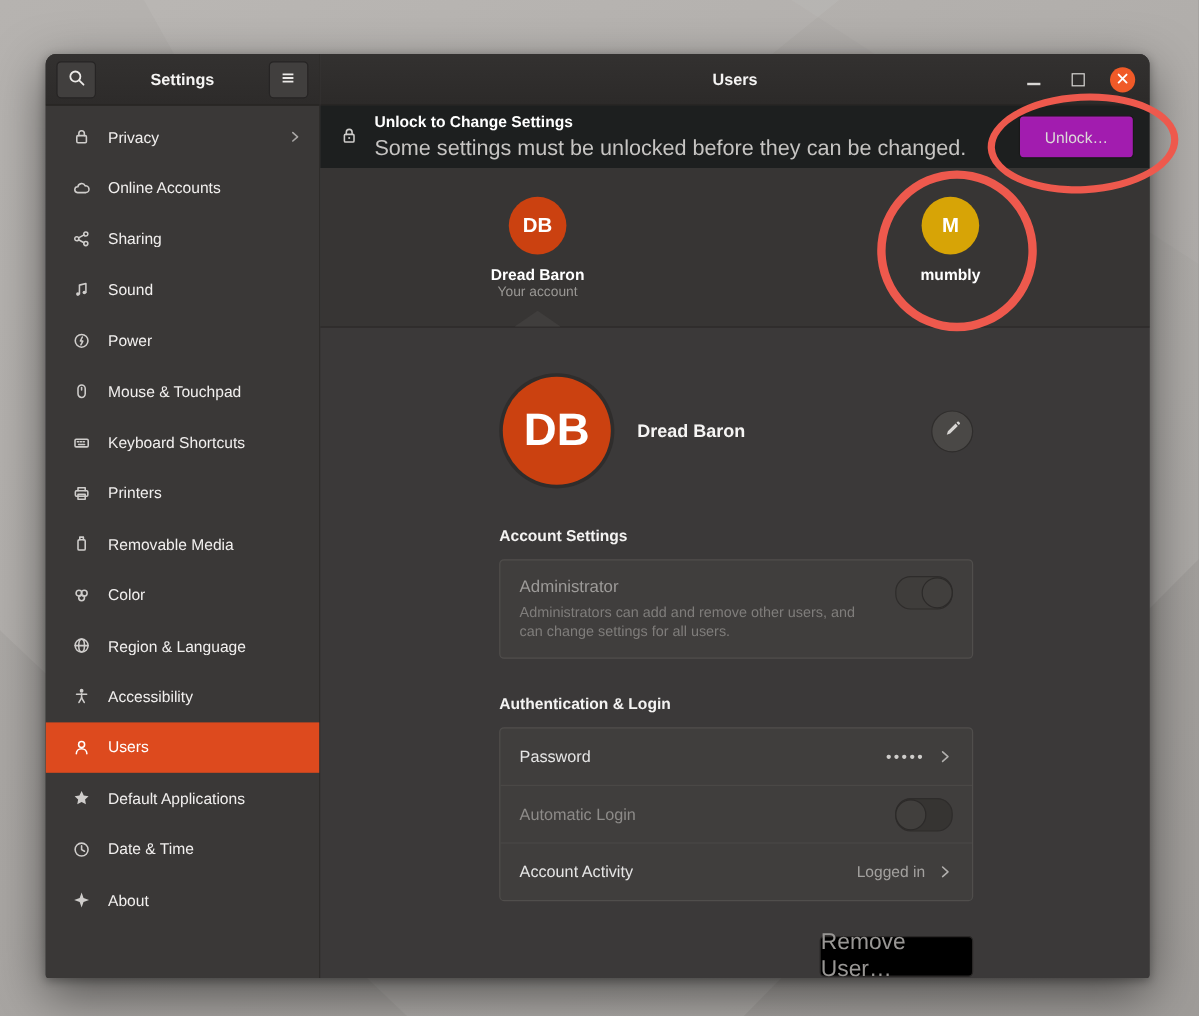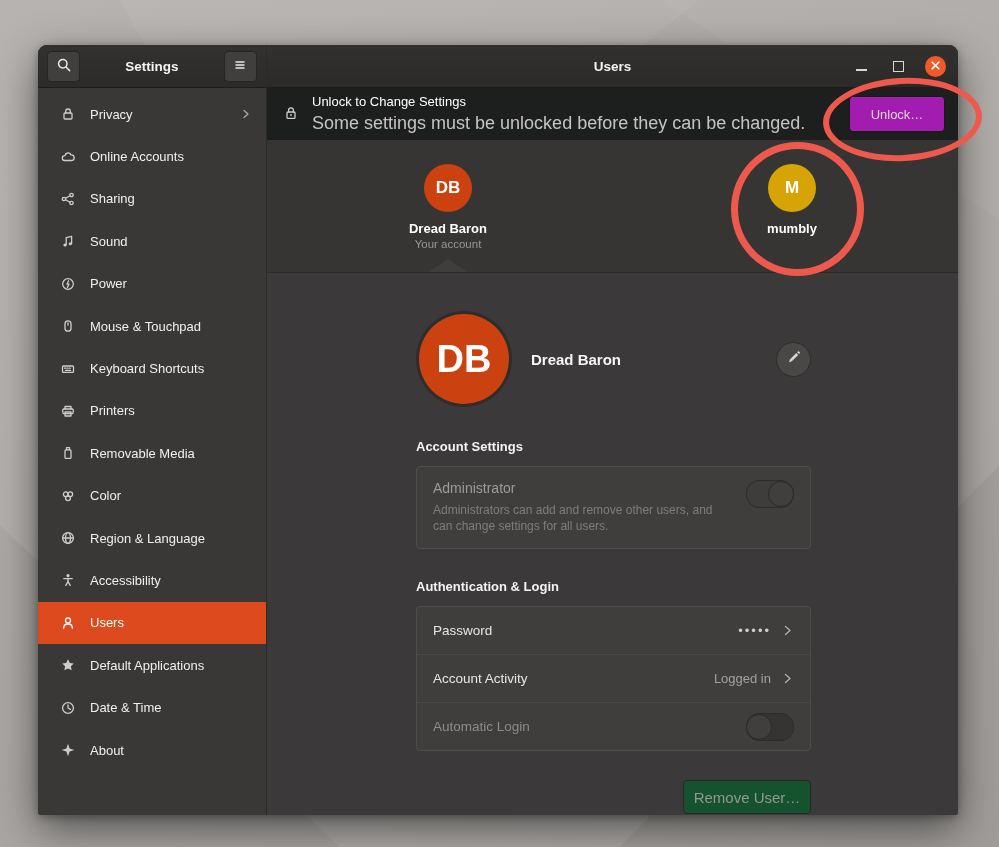--- a/index.html
+++ b/index.html
@@ -49,21 +49,21 @@
   .tb-controls{position:absolute;right:12px;top:0;height:42px;display:flex;align-items:center;gap:17px;}
   .wc{width:20px;height:20px;display:flex;align-items:center;justify-content:center;cursor:pointer;}
   .wc-min{width:11px;height:1.6px;background:#d9d7d5;margin-top:8px;}
   .wc-max{width:9px;height:9px;border:1.4px solid #d9d7d5;}
   .wc-close{width:21px;height:21px;border-radius:50%;background:var(--close,#f05a28);display:flex;align-items:center;justify-content:center;}
 
   
   .banner{height:52px;flex:0 0 52px;background:#1d1f1f;display:flex;align-items:center;padding:0 13px 0 16px;position:relative;}
   .banner .lockic{margin-right:13px;flex:0 0 16px;}
   .banner-texts{flex:1;line-height:1.25;}
-  .banner-title{font-weight:normal;font-size:13px;color:#ffffff;}
+  .banner-title{font-weight:bold;font-size:13px;color:#ffffff;}
   .banner-sub{font-size:18px;color:#c6c4c2;margin-top:2px;}
   .unlock-btn{width:94px;height:34px;border-radius:4px;background:#a21caf;border:1px solid #191919;
     color:#dcdad8;font-size:13px;display:flex;align-items:center;justify-content:center;cursor:pointer;
     box-shadow:inset 0 1px 0 rgba(255,255,255,.04);}
 
   
   .carousel{height:132px;flex:0 0 132px;background:#373534;border-bottom:1px solid #2b2929;position:relative;}
   .cuser{position:absolute;top:24px;width:120px;display:flex;flex-direction:column;align-items:center;cursor:pointer;}
   .cuser.u0{left:121px;}
   .cuser.u1{left:465px;}
@@ -99,21 +99,21 @@
   .lrow-label.dim{color:#8d8b89;}
   .lrow-value{font-size:13px;color:#a3a19f;margin-right:10px;}
   .dots{letter-spacing:2px;font-size:13px;color:#cfcdcb;}
   .chev{width:13px;height:13px;opacity:.8;}
   .toggle{width:46px;height:26px;border-radius:13px;border:1px solid #2e2c2b;background:#363432;position:relative;flex:0 0 46px;}
   .toggle .knob{position:absolute;top:0;width:24px;height:24px;border-radius:50%;background:#413f3d;border:1px solid #2c2a29;}
   .toggle.on{background:#3f3d3b;}
   .toggle.on .knob{right:-1px;}
   .toggle.off .knob{left:-1px;}
   .remove-btn{margin-top:29px;align-self:flex-end;width:126px;height:32px;border-radius:4px;
-    background:#14532d;border:1px solid #292726;color:#989694;font-size:15px;
+    background:#000000;border:1px solid #292726;color:#989694;font-size:19px;
     display:flex;align-items:center;justify-content:center;cursor:pointer;}
 
   
   .ring{position:absolute;border-radius:50%;pointer-events:none;z-index:50;border-style:solid;border-color:var(--annotation,#ee594d);}
   .ring-unlock{left:823px;top:78px;width:147px;height:71px;border-width:6px;transform:rotate(-3deg);}
   .ring-user{left:731px;top:142px;width:119px;height:120px;border-width:7px;}
 </style>
 </head>
 <body>
 
@@ -418,34 +418,34 @@
 
           <div class="lrow">
             <div class="lrow-label">Password</div>
             <div class="lrow-value dots">•••••</div>
             <span class="chev"><svg width="13" height="13" viewBox="0 0 13 13">
                   <polyline class="icon-stroke" points="4.5,2.5 9,6.5 4.5,10.5"></polyline>
                 </svg></span>
           </div>
 
           <div class="lrow">
+            <div class="lrow-label dim">Automatic Login</div>
+            <div class="toggle off">
+                <div class="knob"></div>
+              </div>
+          </div>
+
+          <div class="lrow">
             <div class="lrow-label">Account Activity</div>
             <div class="lrow-value">Logged in</div>
             <span class="chev"><svg width="13" height="13" viewBox="0 0 13 13">
                   <polyline class="icon-stroke" points="4.5,2.5 9,6.5 4.5,10.5"></polyline>
                 </svg></span>
           </div>
 
-          <div class="lrow">
-            <div class="lrow-label dim">Automatic Login</div>
-            <div class="toggle off">
-                <div class="knob"></div>
-              </div>
-          </div>
-
         </div>
 
         <div class="remove-btn">Remove User…</div>
 
       </div>
     </div>
 
   </div>
 </div>
 

